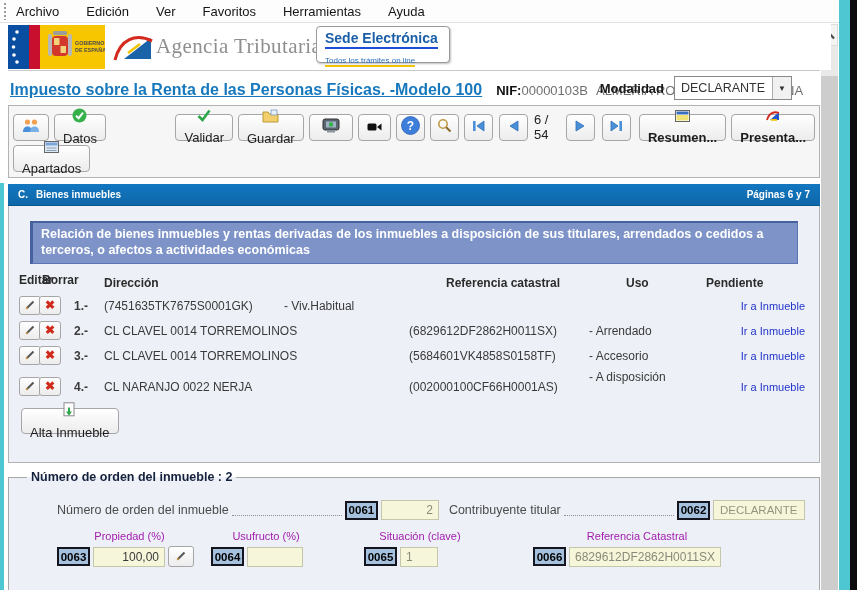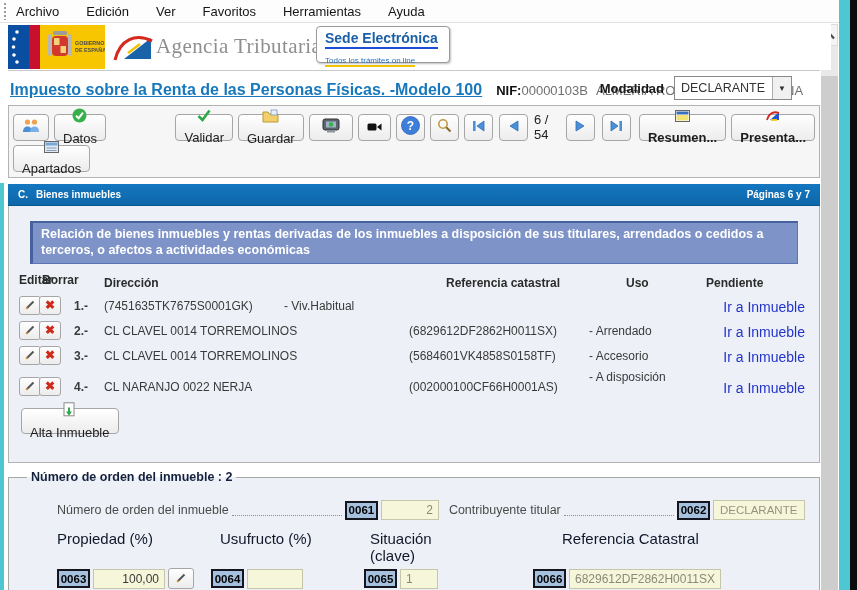--- a/index.html
+++ b/index.html
@@ -73,38 +73,38 @@
   .c-del  { width:35px; flex:none; }
   .c-num  { width:30px; flex:none; font-weight:bold; padding-top:3px; }
   .c-dir  { width:305px; flex:none; padding-top:3px; }
   .c-ref  { width:180px; flex:none; padding-top:3px; }
   .c-uso  { width:80px; flex:none; padding-top:3px; }
   .c-pend { flex:1; text-align:right; padding:3px 14px 0 0; }
   .grid-head .c-edit { padding-left:10px; width:33px;}
   .grid-head .c-del { width:32px; }
   .mini-btn { width:22px; height:19px; background:linear-gradient(#fff,#ececec); border:1px solid #a6a6a6; border-radius:3px; display:inline-flex; align-items:center; justify-content:center; cursor:pointer; }
   .del-glyph { color:#cf2a1b; font-weight:bold; font-size:12px; line-height:1; }
-  .row-link { color:#2233cc; font-size:14px; cursor:pointer; text-decoration:none; }
+  .row-link { color:#2233cc; font-size:11px; cursor:pointer; text-decoration:none; }
   .alta-btn { margin:12px 0 0 12px; height:26px; }
 
   
   fieldset.form-box { position:absolute; top:470px; left:8px; width:812px; height:126px; background:#edf1f7; border:1px solid #a8a8a8; }
   fieldset.form-box legend { margin-left:18px; padding:0 4px; font-size:12.5px; font-weight:bold; color:#14213d; }
   .frow1 { display:flex; align-items:center; margin:16px 14px 0 48px; }
   .flabel { font-size:12.5px; color:#4a4a4a; white-space:nowrap; }
   .leader { flex:1; border-bottom:1px dotted #8f8f8f; height:11px; margin:0 3px; }
   .codebox { width:33px; height:19px; background:#a5c1de; border:2px solid #15151f; display:inline-flex; align-items:center; justify-content:center; font-size:11.5px; font-weight:bold; color:#000; flex:none; }
   .cream { background:#f6f6da; border:1px solid #c6c6a8; height:20px; font-size:12px; color:#8a8a7a; font-family:"Liberation Sans",sans-serif; }
   input.cream { padding:0 5px; }
   .in-orden { width:58px; text-align:right; margin-left:3px; }
   .val-declarante { width:92px; margin-left:3px; display:inline-flex; align-items:center; padding:0 6px; font-size:11.5px; color:#96947f; }
   .lbl2 { margin-left:10px; }
   .frow2-labels { display:flex; margin:10px 0 0 48px; }
   .frow2-fields { display:flex; align-items:center; margin:4px 0 0 48px; }
-  .glbl { font-size:15px; color:#0f172a; }
+  .glbl { font-size:11px; color:#a21caf; text-align:center; }
   .gl1 { width:145px; } .gl2 { width:92px; margin-left:18px; } .gl3 { width:100px; margin-left:58px; } .gl4 { width:150px; margin-left:92px; }
   .fg { display:flex; align-items:center; gap:3px; }
   .fg2 { margin-left:17px; } .fg3 { margin-left:61px; } .fg4 { margin-left:95px; }
   .in-prop { width:72px; text-align:right; color:#3a3a3a; }
   .in-usu { width:56px; }
   .in-sit { width:38px; }
   .in-refcat { width:152px; }
   .pencil-btn { width:26px; height:21px; }
 </style>
 </head>

